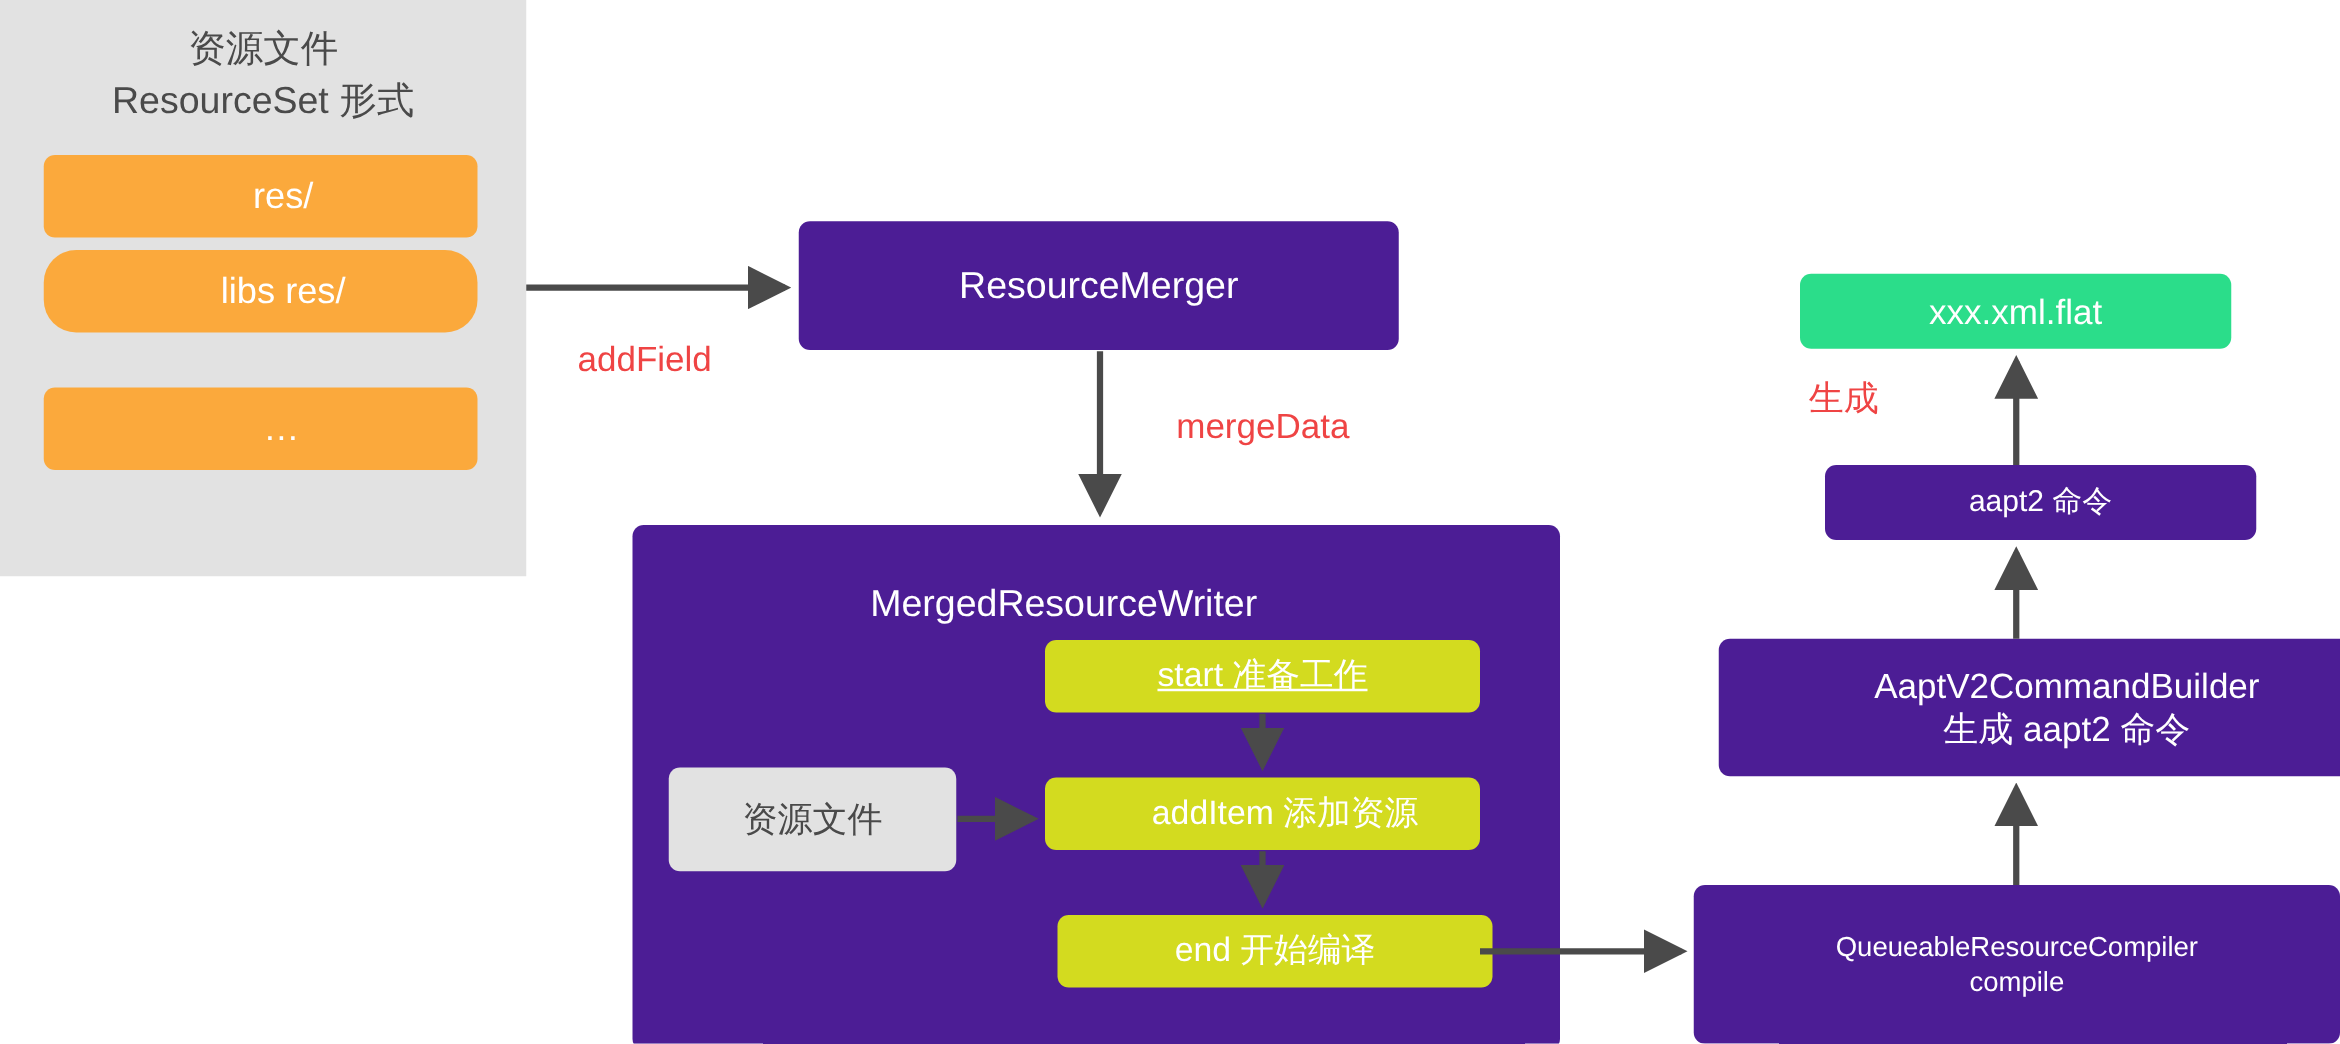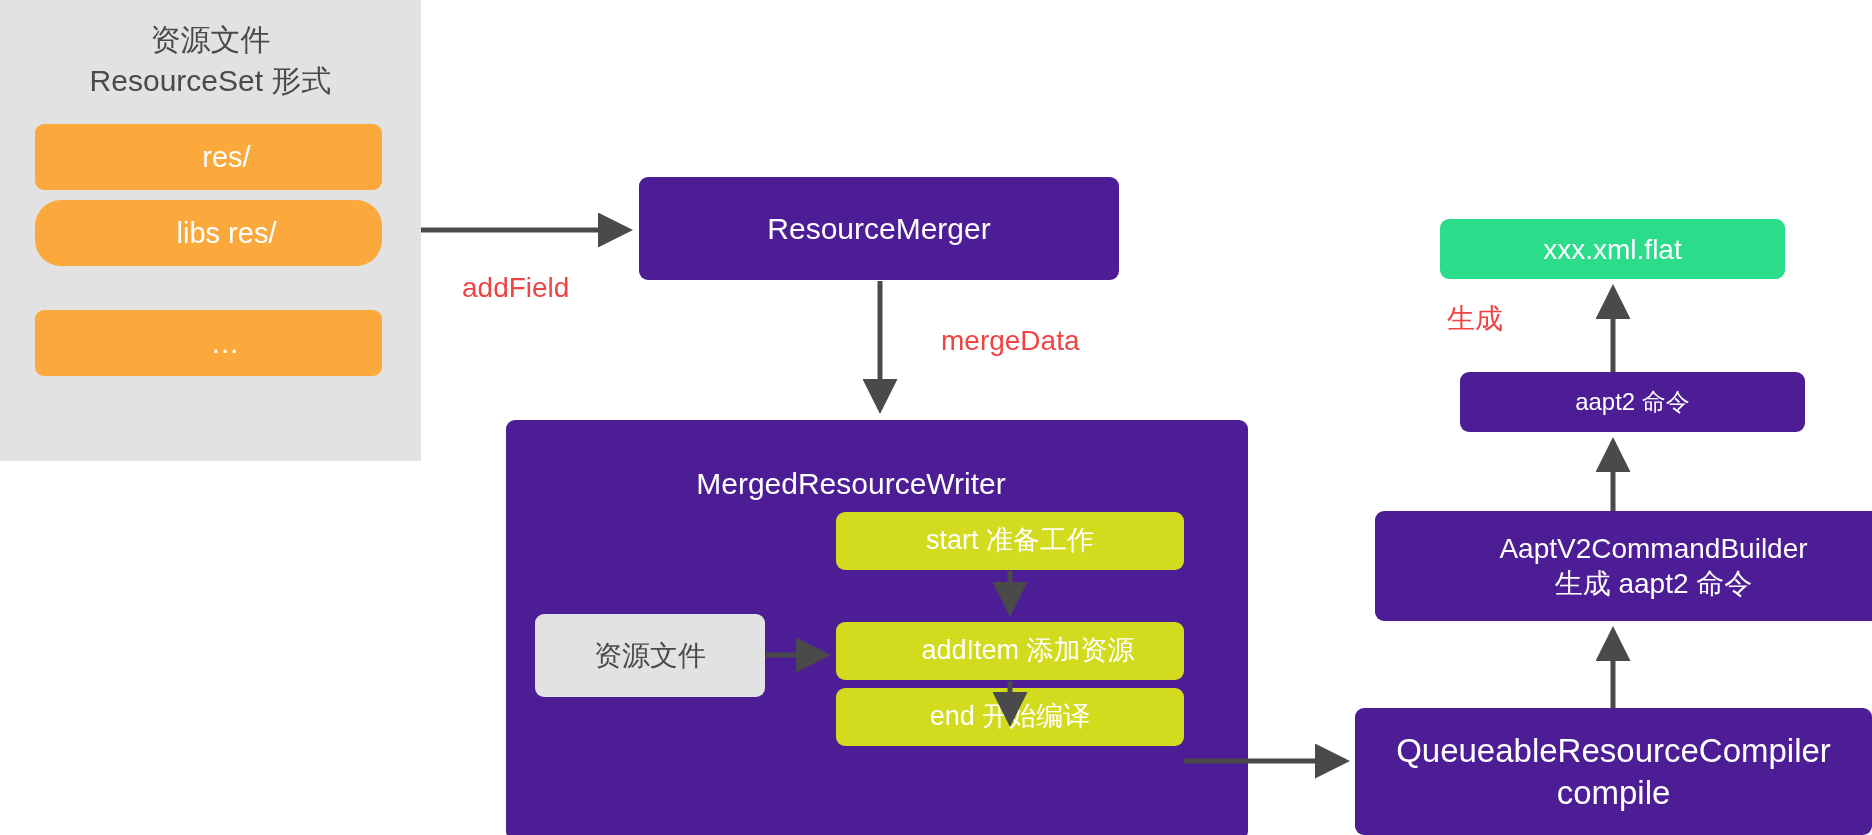--- a/index.html
+++ b/index.html
@@ -96,23 +96,23 @@
   
   .yellow-box {
     background: #d3db1f;
     color: #ffffff;
     border-radius: 9px;
     font-size: 27px;
     left: 836px;
     width: 348px;
     height: 58px;
   }
-  #yellow-start  { top: 512px; }
+  #yellow-start  { top: 512px; text-decoration: underline; }
   #yellow-additem{ top: 622px; padding-left: 36px; }
-  #yellow-end    { top: 688px; }
+  #yellow-end    { top: 732px; margin-left: 10px; }
 
   
   #inner-resource-file {
     left: 535px;
     top: 614px;
     width: 230px;
     height: 83px;
     background: #e2e2e2;
     color: #4a4a4a;
     border-radius: 9px;
@@ -143,21 +143,21 @@
     top: 511px;
     width: 557px;
     height: 110px;
     font-size: 28px;
   }
   #queueable-compiler {
     left: 1355px;
     top: 708px;
     width: 517px;
     height: 127px;
-    font-size: 33px;
+    font-size: 22px;
   }
 
   
   .edge-label {
     position: absolute;
     color: #ef4444;
     font-size: 28px;
     white-space: nowrap;
   }
   #label-addfield  { left: 462px;  top: 272px; }

